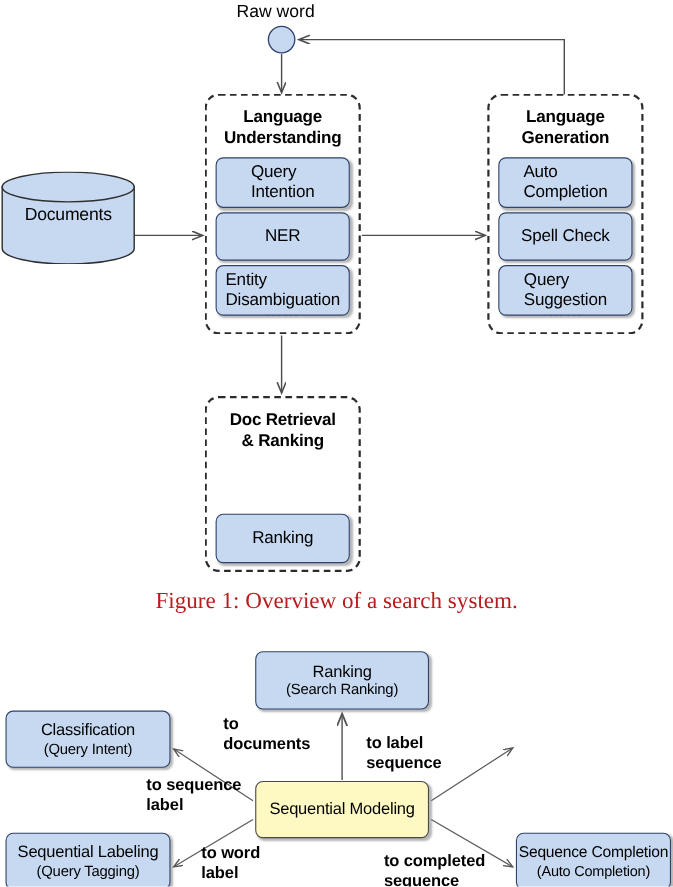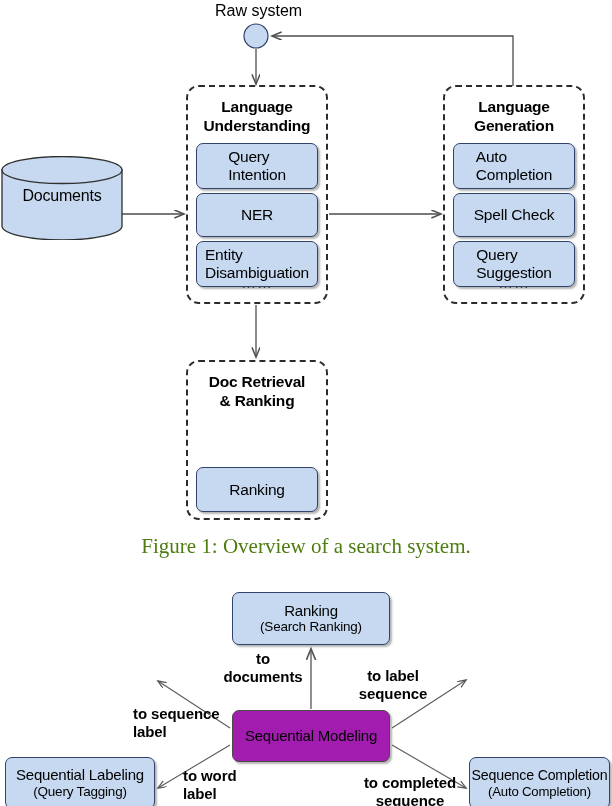--- a/index.html
+++ b/index.html
@@ -33,21 +33,21 @@
     align-items: center;
     justify-content: center;
     border: 1px solid #31436b;
     border-radius: 7px;
     background: #c6d9f1;
     box-shadow: 2px 2px 2px rgba(120,120,120,0.55);
     line-height: 1.16;
     letter-spacing: -0.2px;
   }
   .node.grey {
-    background: #a21caf;
+    background: #fef9c3;
     border-color: #4a4a46;
   }
 
   
   .group {
     position: absolute;
     box-sizing: border-box;
     border: 2.4px dashed #2b2b2b;
     border-radius: 13px;
     background: transparent;
@@ -67,30 +67,30 @@
     letter-spacing: 1px;
   }
 
   
   .label {
     position: absolute;
     white-space: pre;
     line-height: 1.18;
   }
   .label.bold { font-weight: bold; letter-spacing: -0.1px; }
-  .label.center { text-align: center; }
+  .label.center { }
 
   
   .caption {
     position: absolute;
     width: 612px;
     text-align: center;
     font-family: "Liberation Serif", serif;
     font-size: 21px;
-    color: #4d7c0f;
+    color: #b91c1c;
   }
 
   
   .cylinder { position: absolute; }
   .cyl-label {
     position: absolute;
     width: 100%;
     text-align: center;
     letter-spacing: -0.2px;
   }
@@ -124,21 +124,21 @@
   </svg>
 
   <div class="cylinder" style="left:0px; top:156px; width:124px; height:84px;">
     <svg width="124" height="84" viewBox="0 0 124 84">
       <path d="M2,14 L2,70 A60,14 0 0 0 122,70 L122,14 Z" fill="#c6d9f1" stroke="#2f2f2f" stroke-width="1.3"></path>
       <ellipse cx="62" cy="14" rx="60" ry="13.5" fill="#c6d9f1" stroke="#2f2f2f" stroke-width="1.3"></ellipse>
     </svg>
     <div class="cyl-label" style="top:31px; left:0; font-size:16px;">Documents</div>
   </div>
 
-  <div class="label" style="left:215px; top:2px; font-size:16px;">Raw system</div>
+  <div class="label" style="left:215px; top:2px; font-size:16px;">Raw word</div>
 
   <div class="group" style="left:186px; top:85px; width:142px; height:219px;">
     <div class="group-title" style="top:11px; font-size:15.5px; white-space:pre-line;">Language
 Understanding</div>
     <div class="dots" style="top:187px; font-size:15px;">……</div>
   </div>
   <div class="node" style="left:196px; top:143px; width:122px; height:46px; font-size:15.5px; white-space:pre-line;">Query
 Intention</div>
   <div class="node" style="left:196px; top:193px; width:122px; height:44px; font-size:15.5px; white-space:pre-line;">NER</div>
   <div class="node" style="left:196px; top:241px; width:122px; height:46px; font-size:15.5px; white-space:pre-line;">Entity
@@ -174,20 +174,24 @@
     <path d="M392,728 L466,680" fill="none" stroke="#5a5a5a" stroke-width="1.1" marker-end="url(#ah2)"></path>
 
     <path d="M392,745 L466,788" fill="none" stroke="#5a5a5a" stroke-width="1.1" marker-end="url(#ah2)"></path>
   </svg>
 
   <div class="node" style="left:232px; top:592px; width:158px; height:53px; flex-direction:column; font-size:15px;">
     <span>Ranking</span>
     <span style="font-size:13.5px;">(Search Ranking)</span>
   </div>
 
+  <div class="node" style="left:5px; top:646px; width:150px; height:52px; flex-direction:column; font-size:15px;">
+    <span>Classification</span>
+    <span style="font-size:13.5px;">(Query Intent)</span>
+  </div>
 
   <div class="node" style="left:5px; top:757px; width:150px; height:52px; flex-direction:column; font-size:15px;">
     <span>Sequential Labeling</span>
     <span style="font-size:13.5px;">(Query Tagging)</span>
   </div>
 
 
   <div class="node" style="left:469px; top:757px; width:141px; height:52px; flex-direction:column; font-size:14.2px;">
     <span>Sequence Completion</span>
     <span style="font-size:13.2px;">(Auto Completion)</span>

